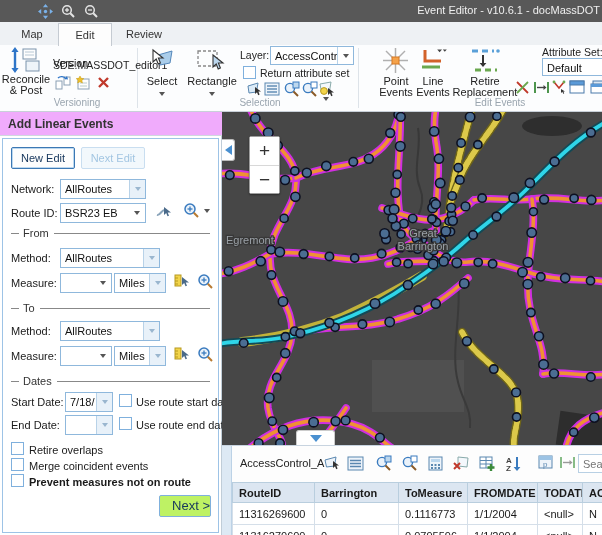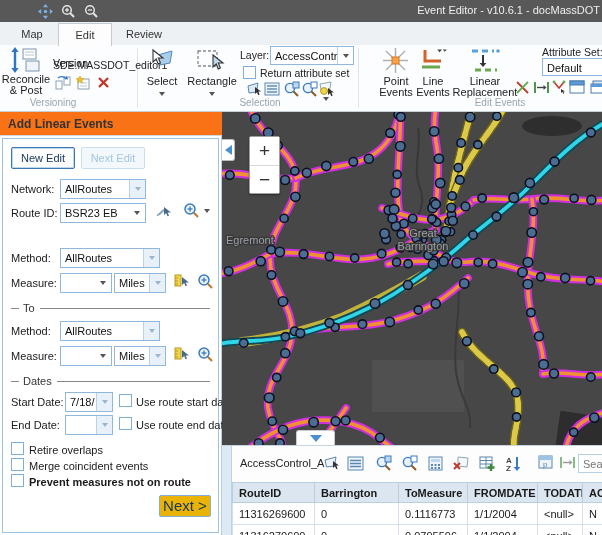--- a/index.html
+++ b/index.html
@@ -28,33 +28,33 @@
   .mini-icon { position:absolute; width:16px; height:16px; }
 
   
   .dd { display:inline-flex; align-items:stretch; background:#fff; border:1px solid #8fb8dc; height:20px; }
   .dd .val { flex:1; padding:3px 4px 0 4px; font-size:11px; color:#111; white-space:nowrap; overflow:hidden; }
   .dd .btn { width:16px; display:flex; align-items:center; justify-content:center; border-left:1px solid #b8d2e8; background:#fff; }
   .dd.disabled .btn { background:#e8f1f9; }
 
   
   .panel { position:absolute; left:0; top:112px; width:222px; height:423px; background:#fff; border-right:1px solid #c0cdd8; }
-  .panel-header { position:absolute; left:0; top:0; width:244px; height:24px; background:#f97316; border-bottom:1px solid #cfd8e0; }
+  .panel-header { position:absolute; left:0; top:0; width:244px; height:24px; background:#f0abfc; border-bottom:1px solid #cfd8e0; }
   .panel-title { position:absolute; left:8px; top:5px; font-size:12px; font-weight:bold; color:#333; }
   .panel-close { position:absolute; right:8px; top:5px; width:13px; height:13px; }
   .panel-body { position:absolute; left:2px; top:26px; width:217px; height:395px; border:1px solid #9dc3e6; background:#fff; }
   .plabel { position:absolute; font-size:11px; color:#1a1a1a; white-space:nowrap; }
   .btn-edit { position:absolute; height:22px; font-size:11px; text-align:center; line-height:20px; border-radius:2px; }
   .btn-new { background:#fdfdfd; border:1px solid #3c78b4; color:#16365c; box-shadow:0 0 0 1px #bcd8ef inset; }
   .btn-nexted { background:#f2f8fc; border:1px solid #c9def0; color:#a3c6e2; }
   .legend { position:absolute; left:8px; right:8px; display:flex; align-items:center; font-size:11px; color:#333; }
   .legend::before { content:""; width:8px; border-top:1px solid #888; margin-right:4px; }
   .legend::after { content:""; flex:1; border-top:1px solid #888; margin-left:5px; }
   .cbx { position:absolute; width:13px; height:13px; background:#fff; border:1px solid #7fb0dd; }
-  .btn-next { position:absolute; background:#eab308; border:1px solid #7fb0dd; color:#16365c; font-size:15px; text-align:center; line-height:20px; height:22px; border-radius:2px; }
+  .btn-next { position:absolute; background:#bef264; border:1px solid #7fb0dd; color:#16365c; font-size:13px; text-align:right; line-height:20px; height:22px; border-radius:2px; }
   .pico { position:absolute; width:17px; height:17px; }
 
   
   .map { position:absolute; left:222px; top:112px; width:380px; height:333px; background:#474747; overflow:hidden; }
   .map svg text { font-family:"Liberation Sans", sans-serif; }
   .zoombox { position:absolute; left:27px; top:24px; width:31px; border:1px solid #9e9e9e; border-radius:2px; background:#fff; box-shadow:0 1px 2px rgba(0,0,0,.4); }
   .zbtn { width:100%; height:28px; background:#fff; border:none; font-size:19px; color:#333; line-height:26px; text-align:center; cursor:pointer; display:block; }
   .zbtn + .zbtn { border-top:1px solid #d8d8d8; }
   .collapse-left { position:absolute; left:0; top:27px; width:13px; height:22px; background:#fff; border:1px solid #bbb; border-left:none; border-radius:0 3px 3px 0; display:flex; align-items:center; justify-content:center; }
   .tri-left { width:0; height:0; border-top:5px solid transparent; border-bottom:5px solid transparent; border-right:7px solid #4a90d0; }
@@ -158,21 +158,21 @@
             <line x1="5" y1="8" x2="12" y2="8" stroke="#bcc"></line>
             <line x1="5" y1="11" x2="12" y2="11" stroke="#bcc"></line>
             <path d="M5 1l1.2 2.3 2.6.3-1.9 1.8.5 2.6L5 6.7 2.6 8l.5-2.6L1.2 3.6l2.6-.3z" fill="#eebf2a" stroke="#c79a10" stroke-width=".5"></path>
           </svg>
       </div>
       <div class="mini-icon" style="left:96px;top:30px;">
         <svg width="15" height="15" viewBox="0 0 15 15">
             <path d="M3 3l9 9M12 3l-9 9" stroke="#c0392b" stroke-width="2.4"></path>
           </svg>
       </div>
-      <div class="group-label" style="left:8px;width:90px;">Versioning</div>
+      <div class="group-label" style="left:32px;width:90px;">Versioning</div>
     </div>
 
     <div>
       <div style="position:absolute;left:148px;top:2px;width:28px;height:28px;">
         <svg width="28" height="28" viewBox="0 0 28 28">
             <path d="M10 8l14-4-2 12-10 2z" fill="#aacdea" stroke="#5588bb"></path>
             <path d="M5 3v12l3.2-3 2 5 2.2-1-2-5H15z" fill="#fff" stroke="#333" stroke-width="1.1"></path>
           </svg>
       </div>
       <div class="rb-btn-label" style="left:140px;top:31px;width:44px;">
@@ -265,21 +265,21 @@
       <div style="position:absolute;left:468px;top:2px;width:34px;height:27px;">
         <svg width="34" height="27" viewBox="0 0 34 27">
             <path d="M4 4h22" stroke="#5aa0d8" stroke-width="3" stroke-dasharray="6 4"></path>
             <circle cx="30" cy="4" r="1.8" fill="#5aa0d8"></circle>
             <path d="M15 8v8" stroke="#333" stroke-width="2"></path>
             <path d="M15 20l-3.4-4h6.8z" fill="#333"></path>
             <path d="M7 23h22" stroke="#6aa84f" stroke-width="3" stroke-dasharray="6 4"></path>
           </svg>
       </div>
       <div class="rb-btn-label" style="left:450px;top:31px;width:70px;">
-        <div>Linear</div>
+        <div>Retire</div>
         <div>Replacement</div>
       </div>
       <div class="rb-text" style="left:542px;top:1px;">Attribute Set:</div>
       <div class="dd" style="position:absolute;left:542px;top:13px;width:70px;height:18px;">
         <span class="val">Default</span>
       </div>
       <div class="mini-icon" style="left:515px;top:35px;">
         <svg width="15" height="15" viewBox="0 0 15 15">
             <line x1="2" y1="2" x2="13" y2="13" stroke="#c0392b" stroke-width="1.8"></line>
             <line x1="13" y1="2" x2="2" y2="13" stroke="#6aa84f" stroke-width="1.8"></line>
@@ -355,20 +355,23 @@
       <div class="pico" style="left:180px;top:63px;">
         <svg width="17" height="17" viewBox="0 0 17 17">
             <circle cx="7" cy="7" r="5" fill="#eaf2fa" stroke="#3a7bbf" stroke-width="1.5"></circle>
             <line x1="4.5" y1="7" x2="9.5" y2="7" stroke="#3a7bbf" stroke-width="1.3"></line>
             <line x1="7" y1="4.5" x2="7" y2="9.5" stroke="#3a7bbf" stroke-width="1.3"></line>
             <line x1="10.8" y1="10.8" x2="15" y2="15" stroke="#b87a30" stroke-width="2"></line>
           </svg>
       </div>
       <span class="dd-caret" style="position:absolute;left:201px;top:70px;"></span>
 
+      <div class="legend" style="top:88px;">
+          <span>From</span>
+        </div>
 
       <div class="plabel" style="left:8px;top:113px;">Method:</div>
       <div class="dd disabled" style="position:absolute;left:57px;top:109px;width:100px;">
         <span class="val">AllRoutes</span>
         <span class="btn">
             <span class="dd-caret dim"></span>
           </span>
       </div>
 
       <div class="plabel" style="left:8px;top:138px;">Measure:</div>

